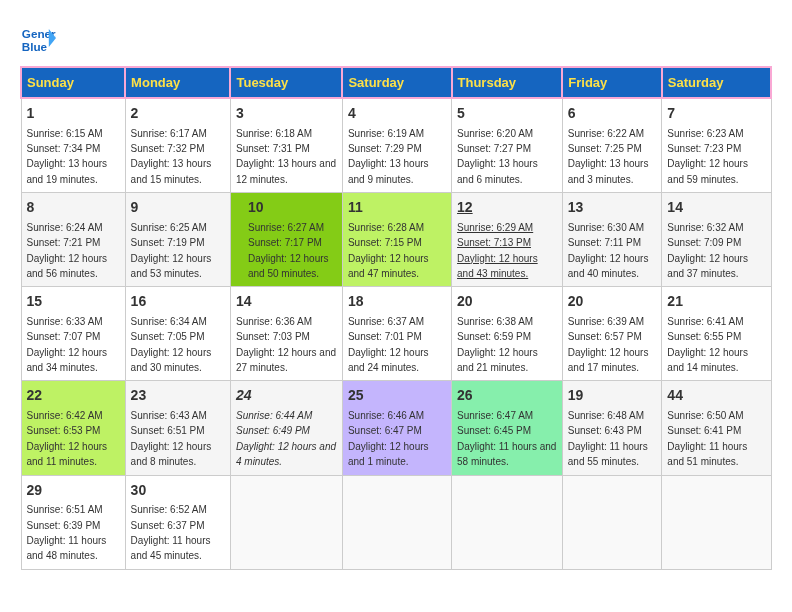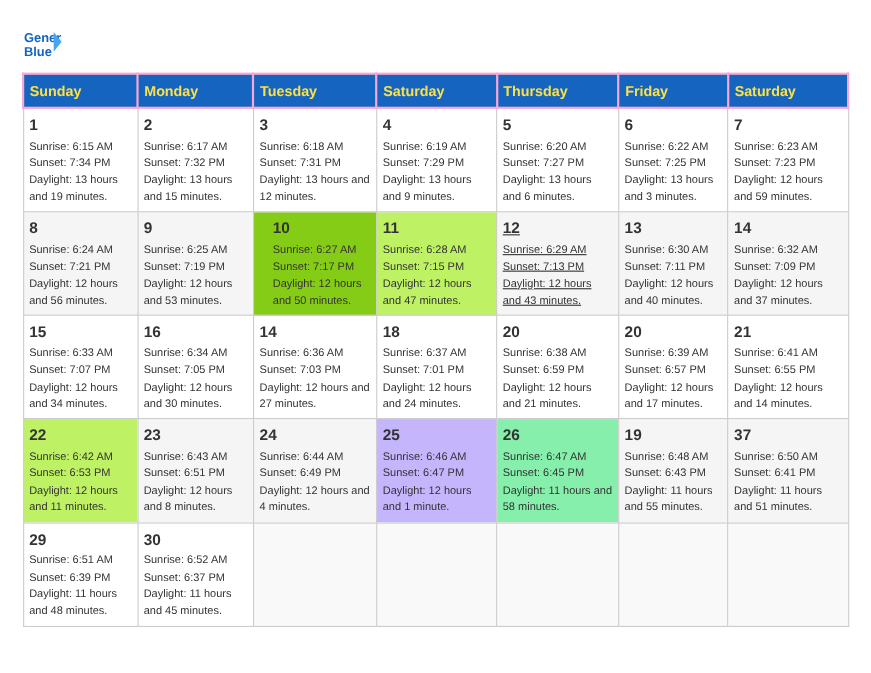--- a/index.html
+++ b/index.html
@@ -199,38 +199,38 @@
       </tr>
       <tr>
         <td style="background: #bef264;">
         <span class="day-num">22</span>
         <span class="day-info">Sunrise: 6:42 AM<br>Sunset: 6:53 PM<br>Daylight: 12 hours and 11 minutes.</span>
       </td>
         <td style="background: rgb(245, 245, 245);">
         <span class="day-num">23</span>
         <span class="day-info">Sunrise: 6:43 AM<br>Sunset: 6:51 PM<br>Daylight: 12 hours and 8 minutes.</span>
       </td>
-        <td style="background: rgb(245, 245, 245);">
+        <td style="background: rgb(245, 245, 245); font-style: italic;">
         <span class="day-num">24</span>
         <span class="day-info">Sunrise: 6:44 AM<br>Sunset: 6:49 PM<br>Daylight: 12 hours and 4 minutes.</span>
       </td>
         <td style="background: #c4b5fd;">
         <span class="day-num">25</span>
         <span class="day-info">Sunrise: 6:46 AM<br>Sunset: 6:47 PM<br>Daylight: 12 hours and 1 minute.</span>
       </td>
         <td style="background: #86efac;">
         <span class="day-num">26</span>
         <span class="day-info">Sunrise: 6:47 AM<br>Sunset: 6:45 PM<br>Daylight: 11 hours and 58 minutes.</span>
       </td>
         <td style="background: rgb(245, 245, 245);">
         <span class="day-num">19</span>
         <span class="day-info">Sunrise: 6:48 AM<br>Sunset: 6:43 PM<br>Daylight: 11 hours and 55 minutes.</span>
       </td>
         <td style="background: rgb(245, 245, 245);">
-        <span class="day-num">37</span>
+        <span class="day-num">44</span>
         <span class="day-info">Sunrise: 6:50 AM<br>Sunset: 6:41 PM<br>Daylight: 11 hours and 51 minutes.</span>
       </td>
       </tr>
       <tr>
         <td>
         <span class="day-num">29</span>
         <span class="day-info">Sunrise: 6:51 AM<br>Sunset: 6:39 PM<br>Daylight: 11 hours and 48 minutes.</span>
       </td>
         <td>
         <span class="day-num">30</span>

